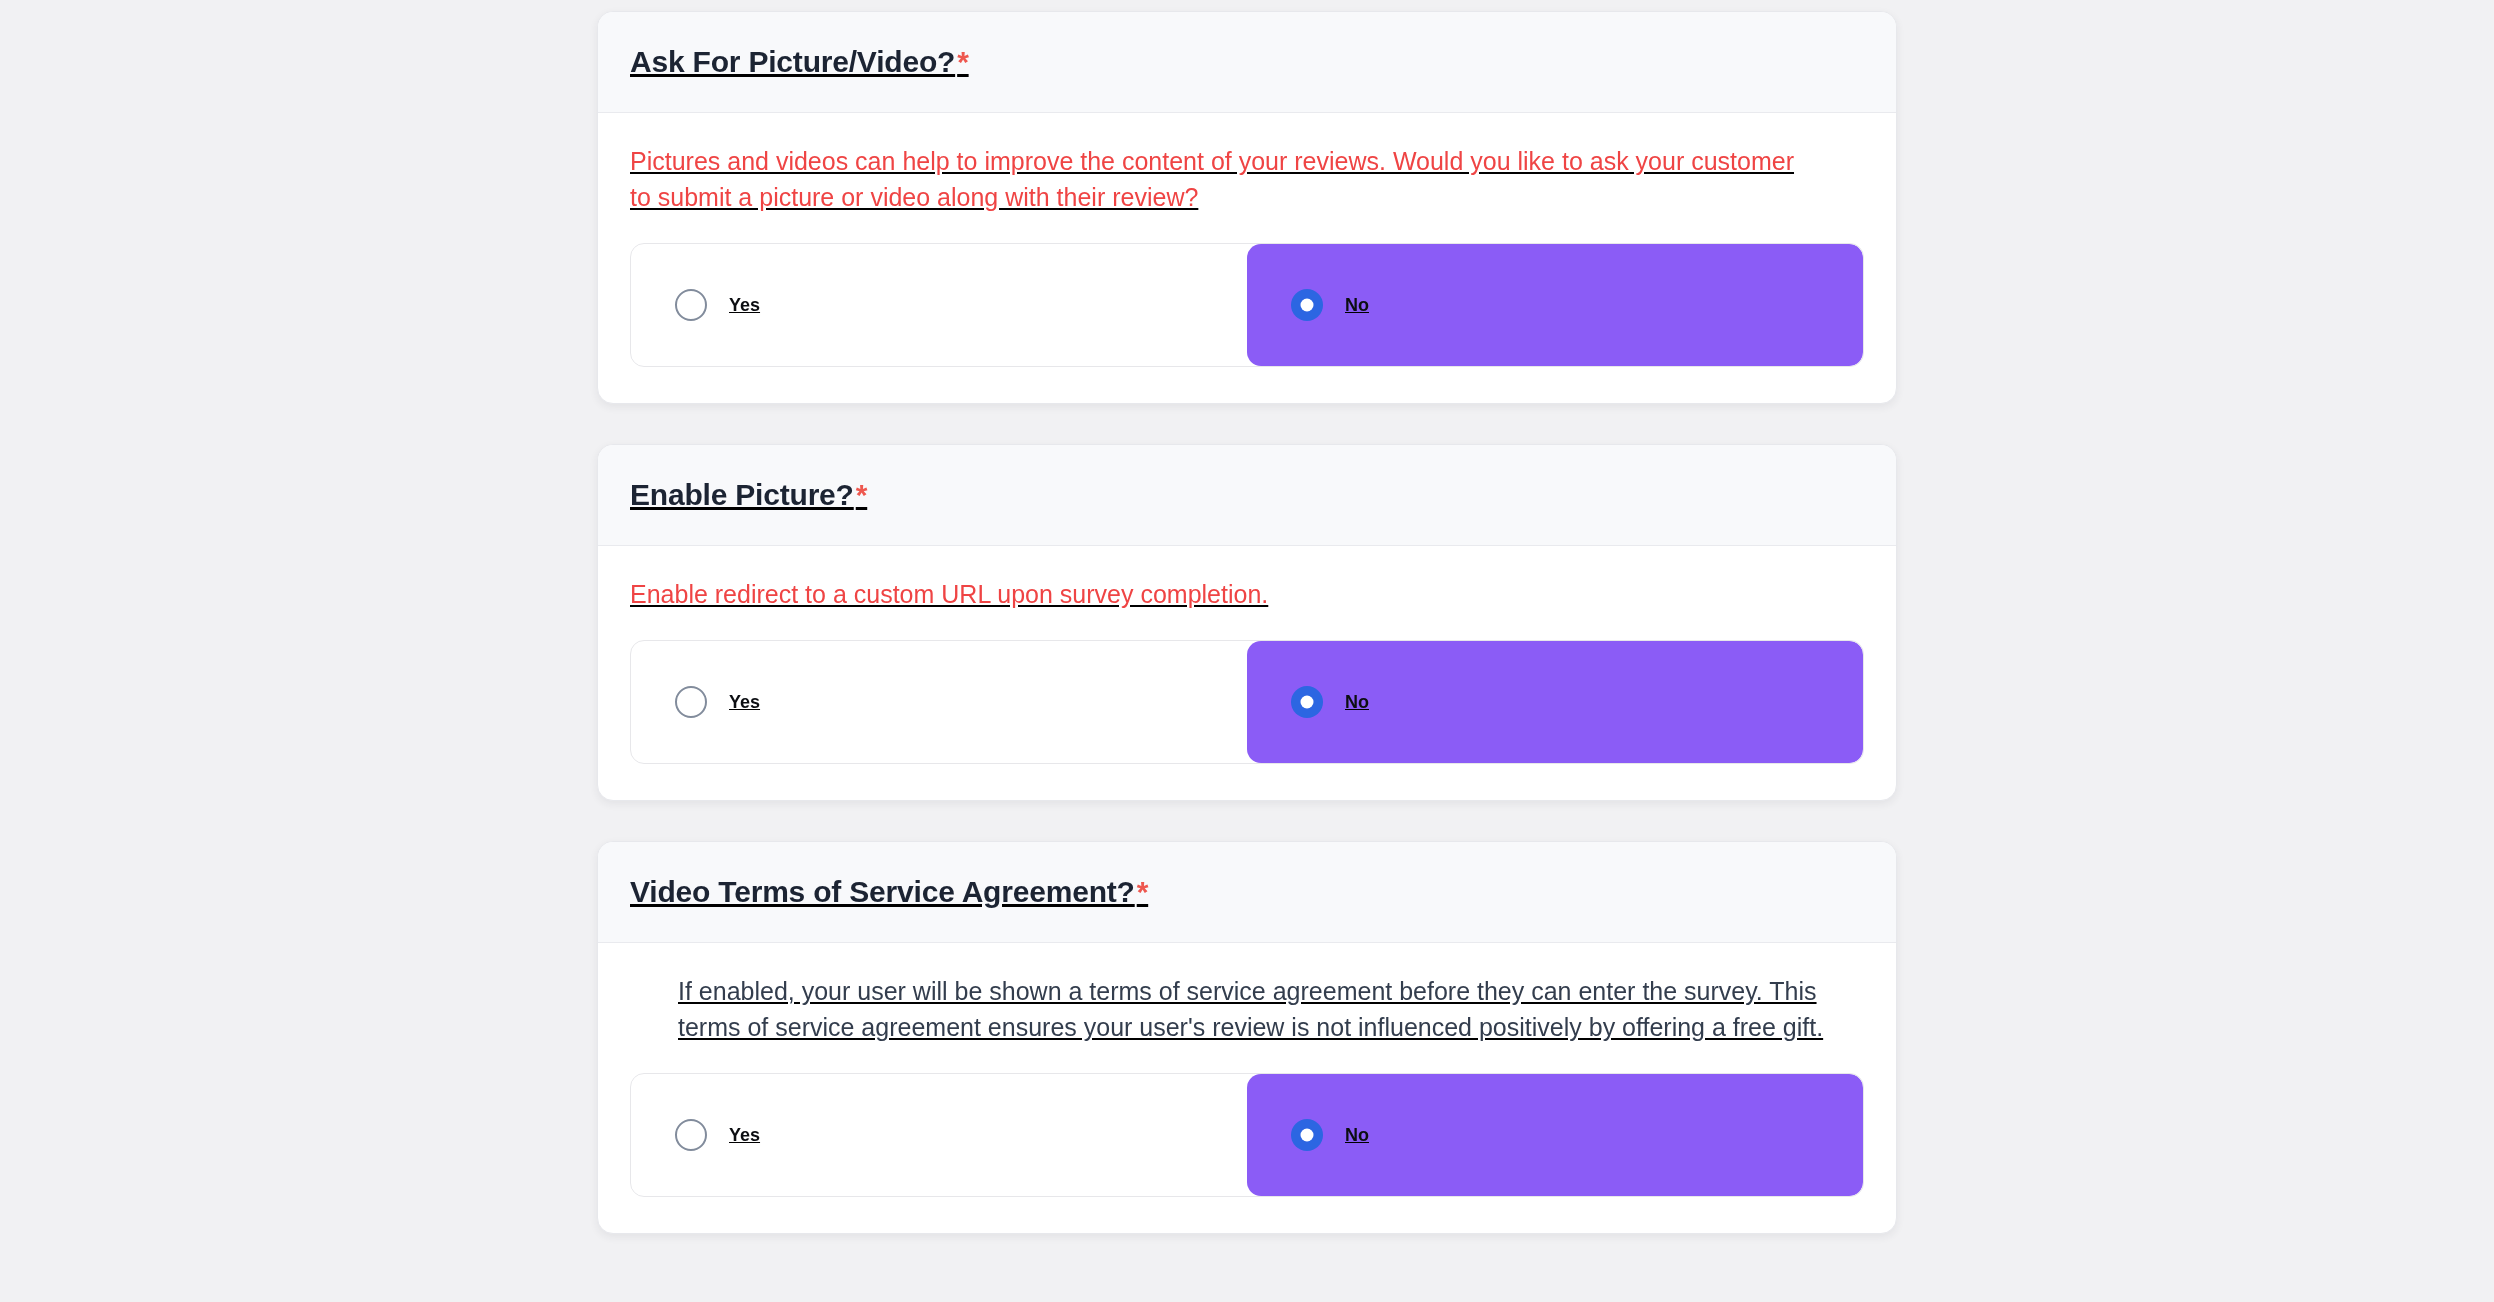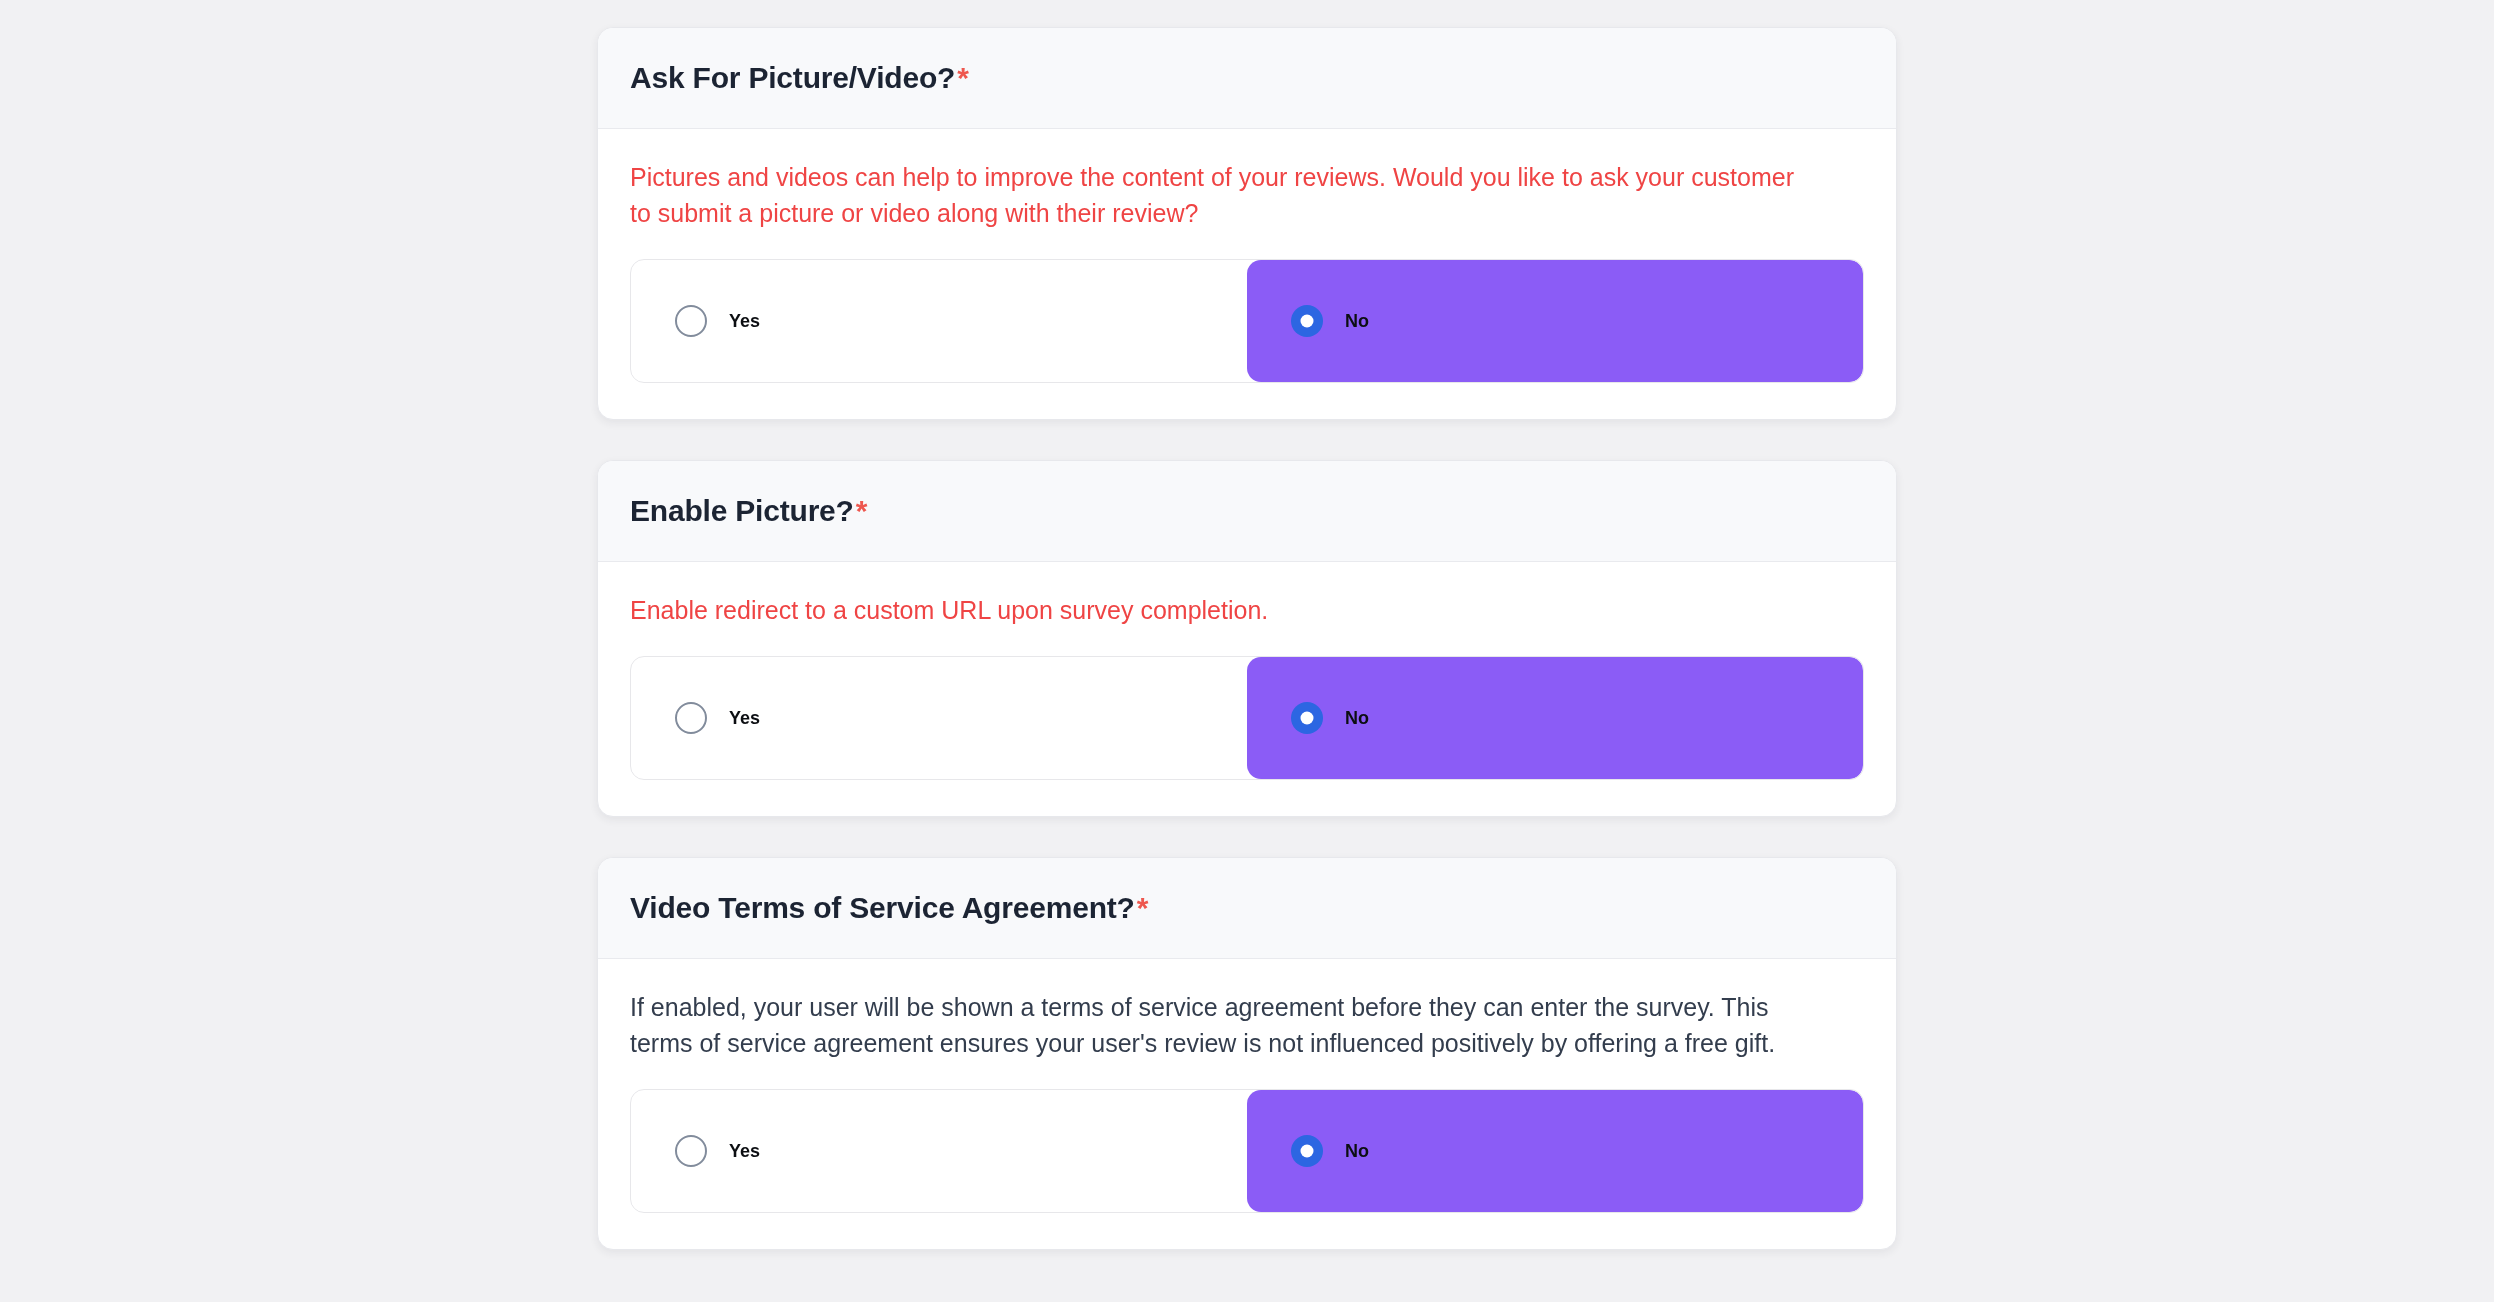--- a/index.html
+++ b/index.html
@@ -8,21 +8,22 @@
     width: 2494px;
     height: 1302px;
     background: #f1f1f3;
     font-family: "Liberation Sans", "DejaVu Sans", sans-serif;
     overflow: hidden;
   }
 
   .container {
     width: 1300px;
     margin: 0 auto;
-    padding-top: 27px;
+    padding-top: 11px;
+    text-decoration: underline;
   }
 
   .card {
     background: #ffffff;
     border: 1px solid #e7e8ec;
     border-radius: 16px;
     box-shadow: 0 3px 8px rgba(40, 44, 60, 0.07);
     margin-bottom: 40px;
     overflow: hidden;
   }
@@ -52,20 +53,21 @@
   }
 
   .description {
     font-size: 25px;
     line-height: 36px;
     color: #ef4444;
     max-width: 1180px;
   }
   .description.dark {
     color: #333d4d;
+    margin-left: 48px;
   }
 
   .segmented {
     margin-top: 28px;
     height: 124px;
     border: 1px solid #e7e7ea;
     border-radius: 14px;
     display: flex;
     overflow: hidden;
     background: #ffffff;

